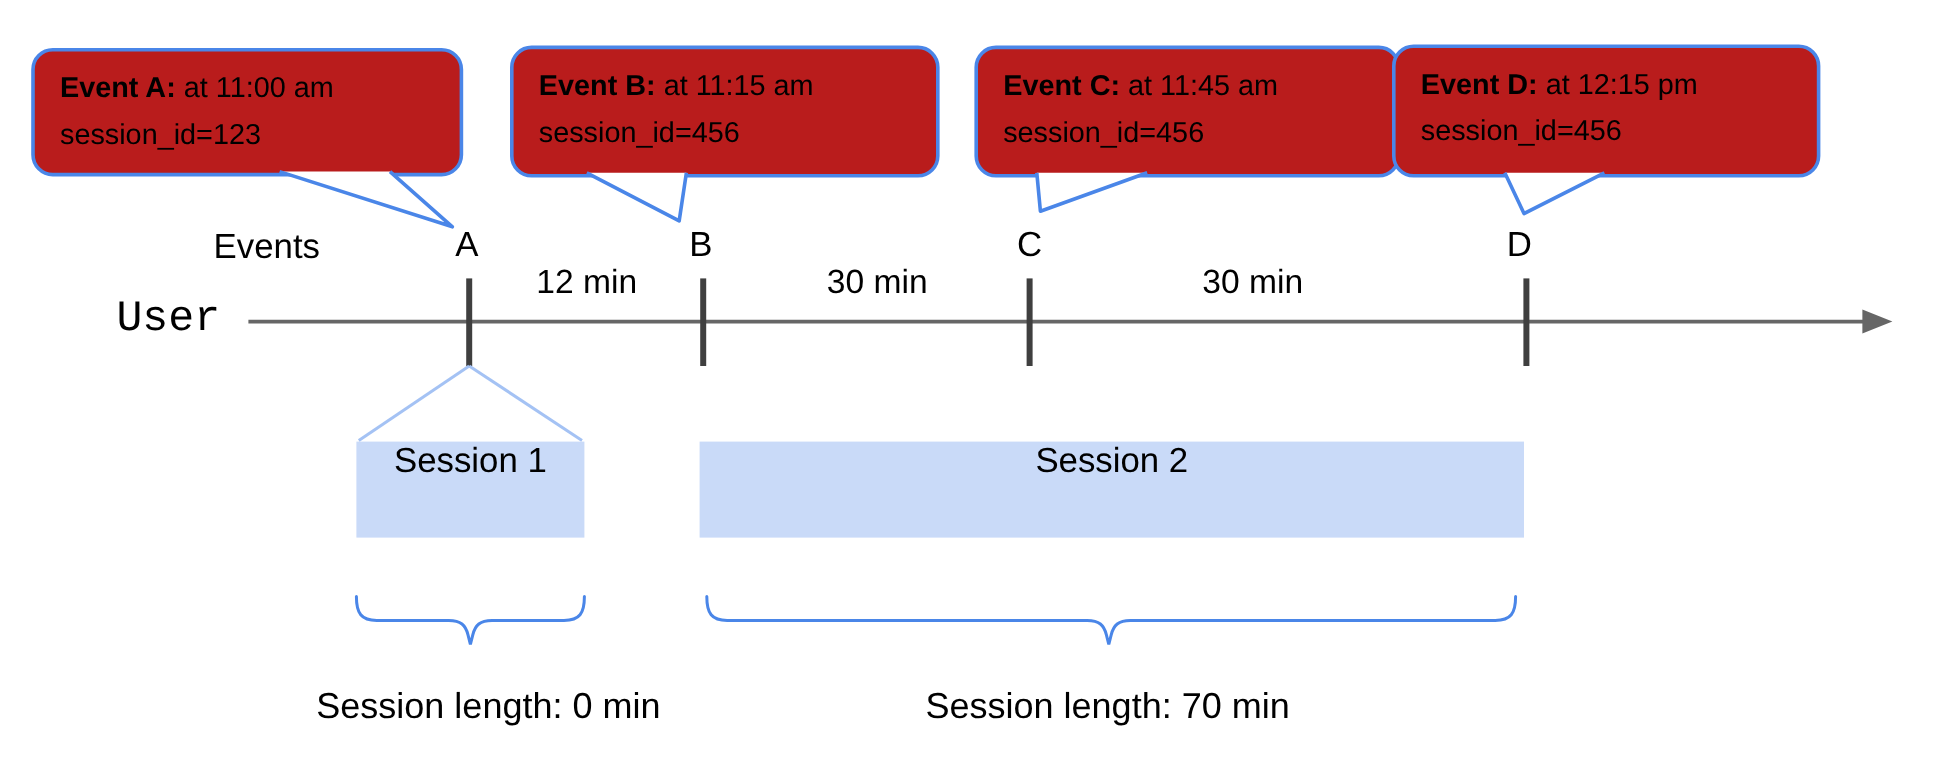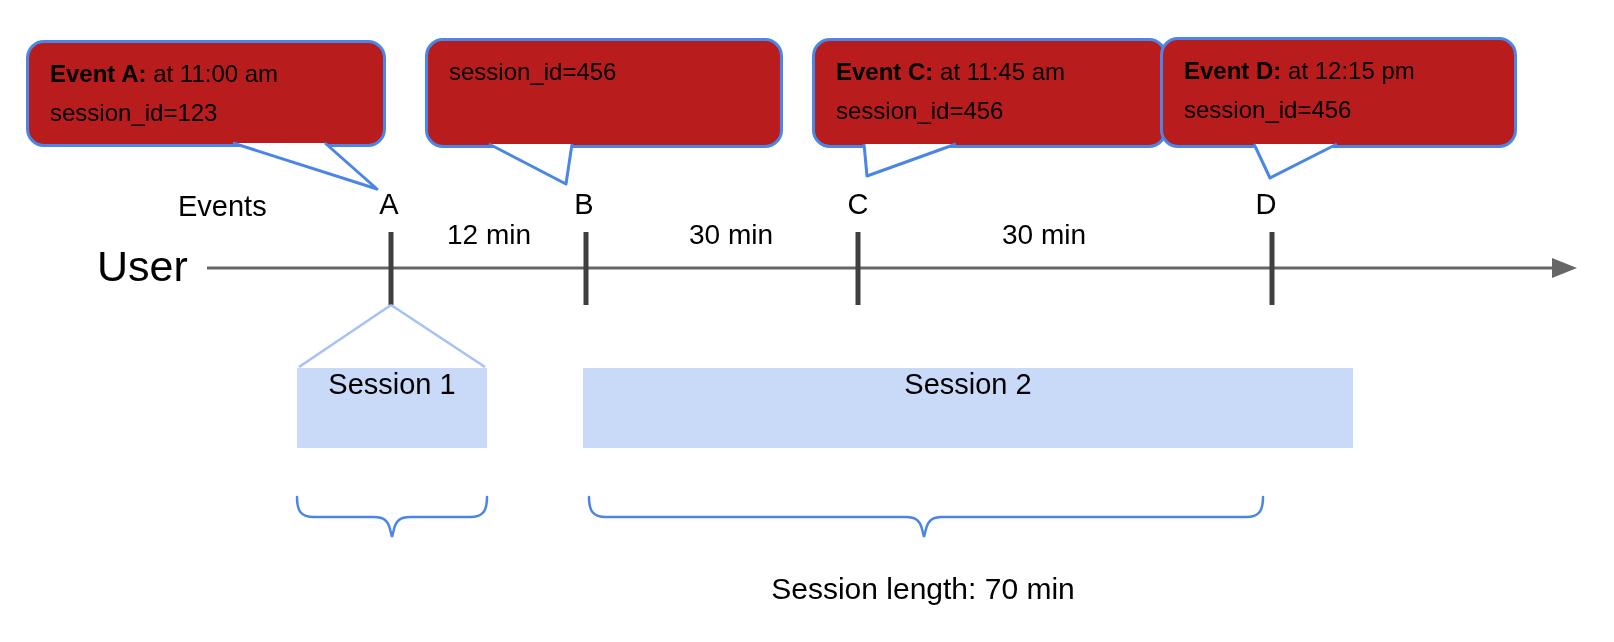--- a/index.html
+++ b/index.html
@@ -16,21 +16,21 @@
     background:#b91c1c;
     border:3px solid #4a86e8;
     border-radius:18px;
     box-sizing:border-box;
     padding:11px 10px 0 21px;
     font-size:24px;
     line-height:39px;
     white-space:nowrap;
   }
   .label{position:absolute;font-size:29px;line-height:32px;white-space:nowrap;}
-  .user-label{font-size:43px;}
+  .user-label{font-size:36px;font-family:Liberation Mono, monospace;}
   .marker{transform:translateX(-50%);}
   .interval{transform:translateX(-50%);font-size:28px;}
   .session-box{
     position:absolute;
     background:#c9daf8;
     display:flex;align-items:flex-start;justify-content:center;
     font-size:29px;
   }
   .length-label{position:absolute;font-size:30px;white-space:nowrap;transform:translateX(-50%);}
   #overlay{position:absolute;left:0;top:0;z-index:5;pointer-events:none;}
@@ -39,20 +39,21 @@
 <body>
 
 <div id="canvas">
 
   <div class="callout" style="left:26px;top:40px;width:360px;height:107px">
     <div><b>Event A:</b><span> at 11:00 am</span></div>
     <div>session_id=123</div>
   </div>
 
   <div class="callout" style="left:425px;top:38px;width:358px;height:110px">
+    <div><b>Event B:</b><span> at 11:15 am</span></div>
     <div>session_id=456</div>
   </div>
 
   <div class="callout" style="left:812px;top:38px;width:355px;height:110px">
     <div><b>Event C:</b><span> at 11:45 am</span></div>
     <div>session_id=456</div>
   </div>
 
   <div class="callout" style="left:1160px;top:37px;width:357px;height:111px">
     <div><b>Event D:</b><span> at 12:15 pm</span></div>
@@ -67,24 +68,25 @@
   <div class="label marker" style="left:858px;top:188px">C</div>
   <div class="label marker" style="left:1266px;top:188px">D</div>
 
   <div class="label interval" style="left:489px;top:219px">12 min</div>
   <div class="label interval" style="left:731px;top:219px">30 min</div>
   <div class="label interval" style="left:1044px;top:219px">30 min</div>
 
   <div class="session-box" style="left:297px;top:368px;width:190px;height:80px">
     <span>Session 1</span>
   </div>
-  <div class="session-box" style="left:583px;top:368px;width:770px;height:80px">
+  <div class="session-box" style="left:583px;top:368px;width:687px;height:80px">
     <span>Session 2</span>
   </div>
 
+  <div class="length-label" style="left:407px;top:572px">Session length: 0 min</div>
   <div class="length-label" style="left:923px;top:572px">Session length: 70 min</div>
 
   <svg id="overlay" width="1614" height="642" viewBox="0 0 1614 642">
 
     <line x1="207" y1="268" x2="1556" y2="268" stroke="#666666" stroke-width="3"></line>
     <polygon points="1552,258 1577,268 1552,278" fill="#666666"></polygon>
 
     <line x1="391" y1="232" x2="391" y2="305" stroke="#3f3f3f" stroke-width="5"></line>
     <line x1="586" y1="232" x2="586" y2="305" stroke="#3f3f3f" stroke-width="5"></line>
     <line x1="858" y1="232" x2="858" y2="305" stroke="#3f3f3f" stroke-width="5"></line>

